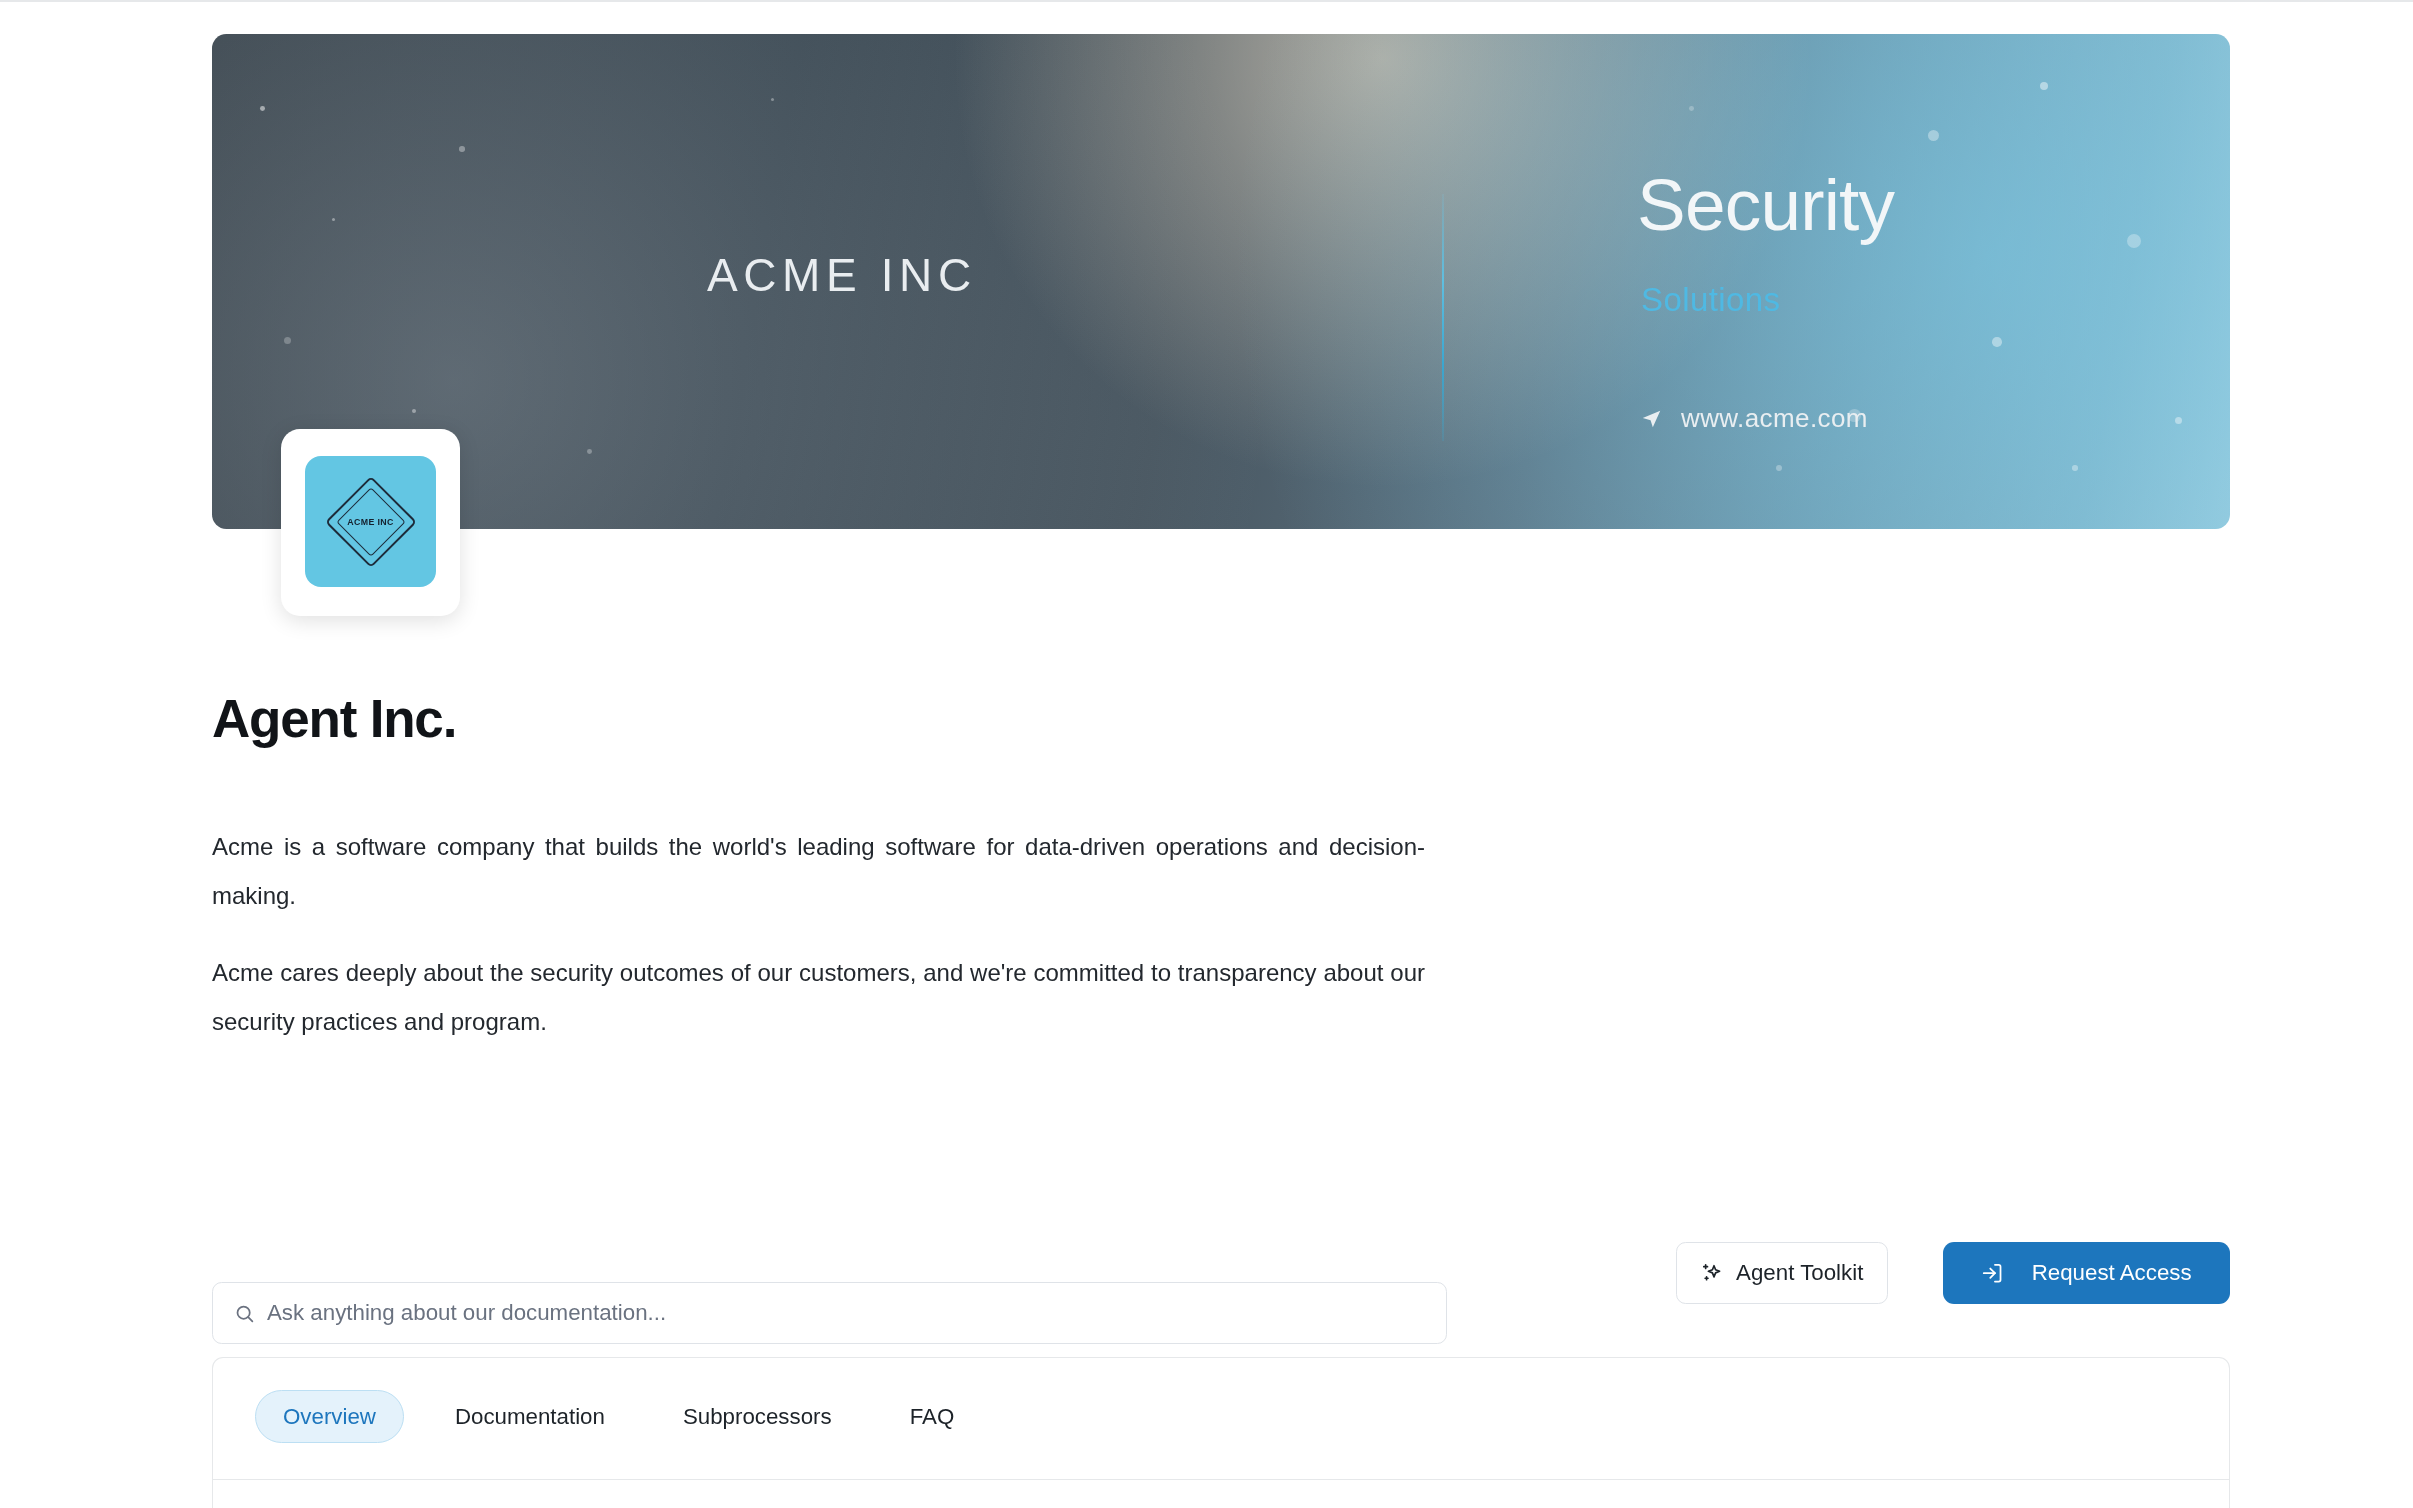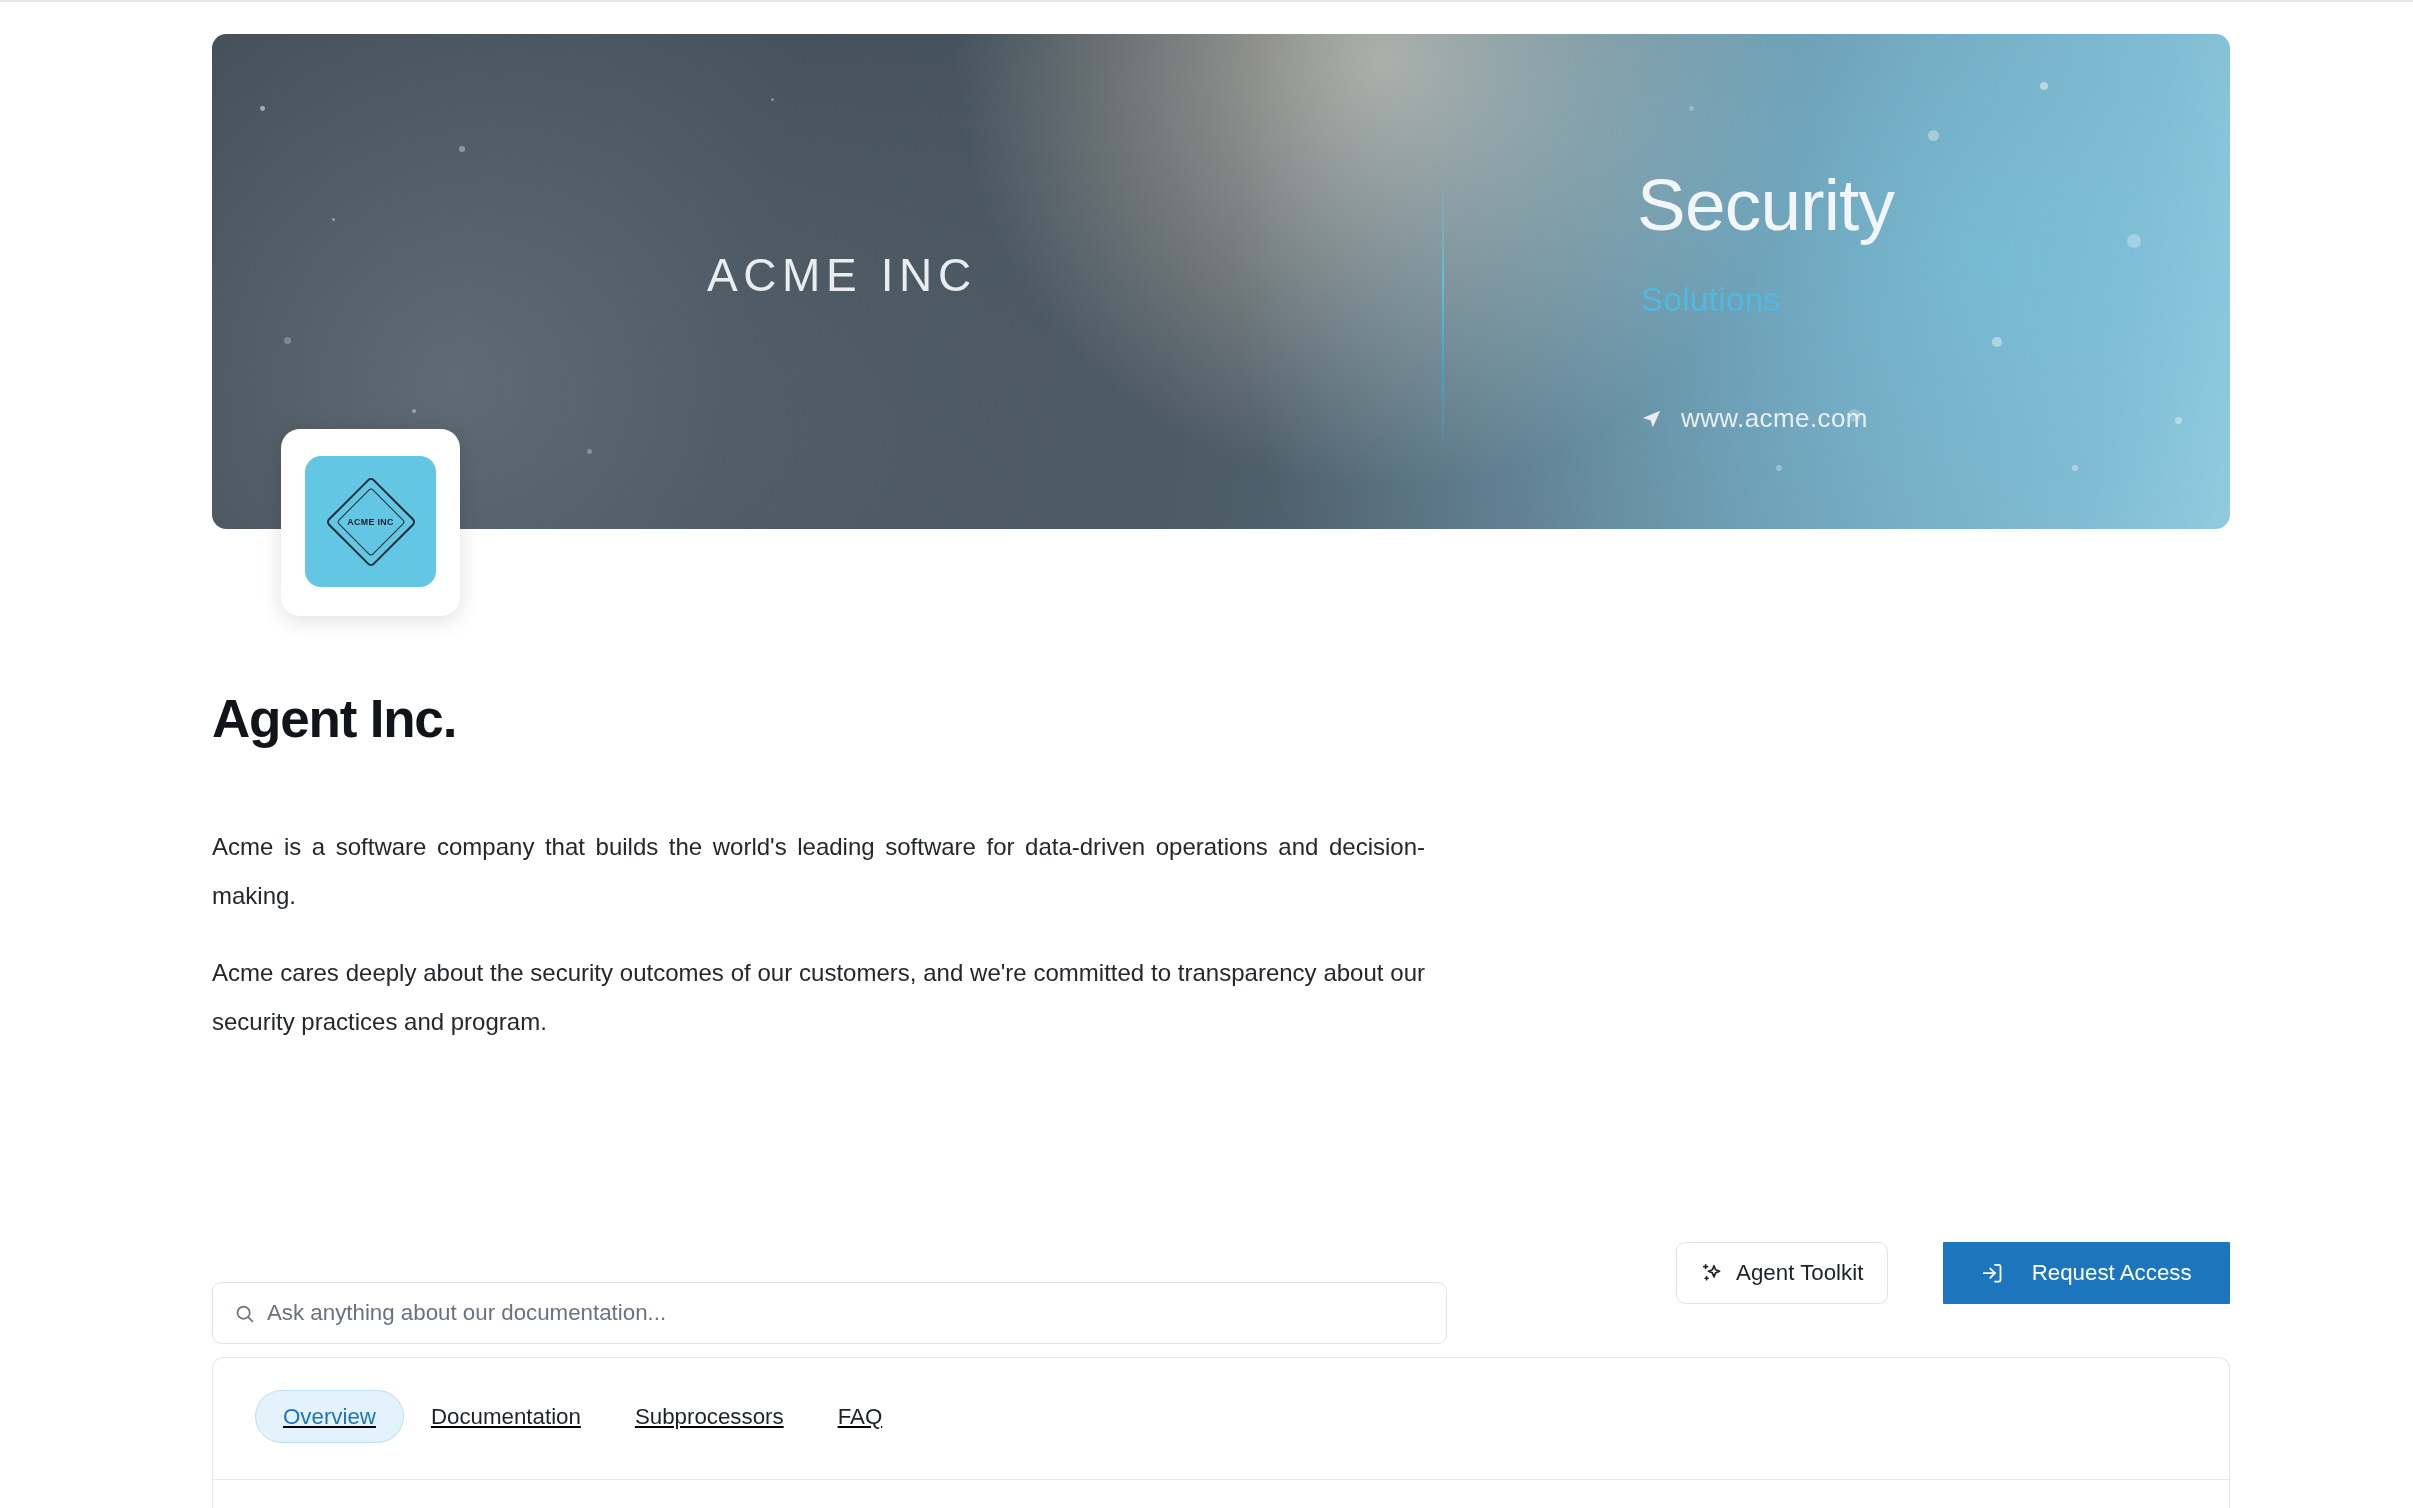--- a/index.html
+++ b/index.html
@@ -223,21 +223,21 @@
     font-size: 22.3px;
     color: #1d2329;
     cursor: pointer;
   }
   .btn-request {
     position: absolute;
     left: 1943px;
     top: 1242px;
     width: 287px;
     height: 62px;
-    border-radius: 1px;
+    border-radius: 11px;
     background: #1d76bd;
     border: none;
     display: flex;
     align-items: center;
     justify-content: center;
     gap: 28px;
     font-size: 22.3px;
     color: #ffffff;
     cursor: pointer;
     font-family: "Liberation Sans", sans-serif;
@@ -255,22 +255,21 @@
     border-bottom: none;
     border-radius: 11.2px 11.2px 0 0;
     background: #ffffff;
   }
   .tabs-row {
     position: absolute;
     left: 42px;
     top: 32px;
     display: flex;
     align-items: flex-start;
-    gap: 0;
-    text-decoration: underline;
+    gap: 24px;
   }
   .tab {
     padding: 0 27px;
     height: 53px;
     display: flex;
     align-items: center;
     font-size: 22.3px;
     color: #1d2329;
     border-radius: 797px;
     cursor: pointer;

